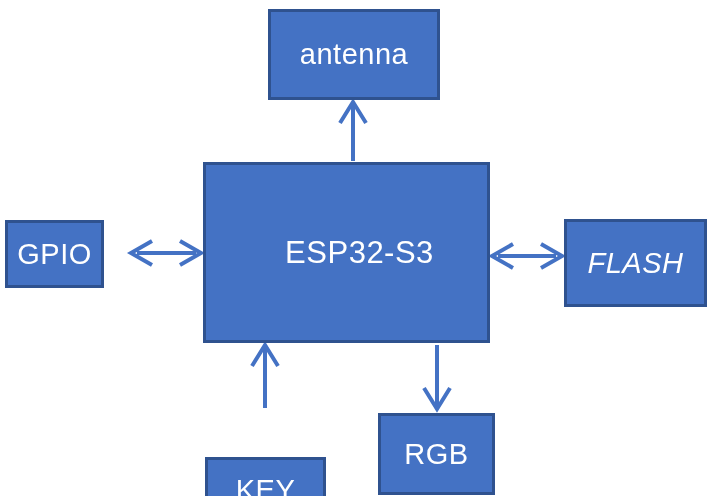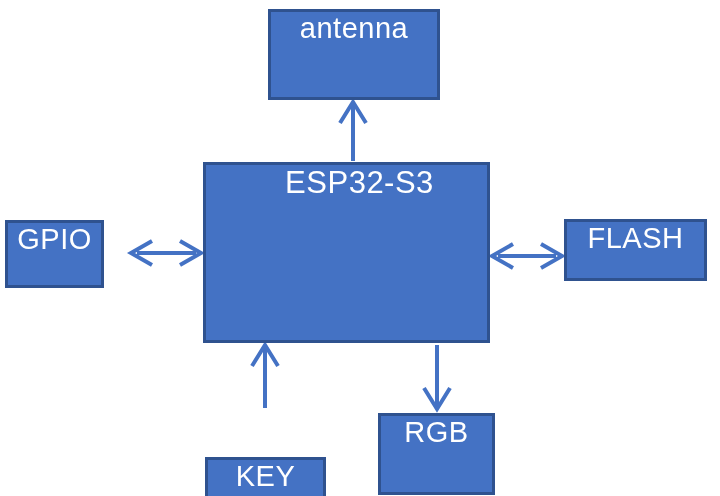--- a/index.html
+++ b/index.html
@@ -18,28 +18,29 @@
     font-family: "Liberation Sans", sans-serif;
     overflow: hidden;
   }
   .node {
     position: absolute;
     box-sizing: border-box;
     background: var(--node-fill);
     border: 3px solid var(--node-border);
     color: var(--text);
     display: flex;
+    align-items: center;
     justify-content: center;
     font-size: 29px;
     letter-spacing: 0.5px;
   }
   .node-antenna { left: 268px; top:   9px; width: 172px; height:  91px; }
   .node-esp32   { left: 203px; top: 162px; width: 287px; height: 181px; font-size: 31px; padding-left: 26px; }
   .node-gpio    { left:   5px; top: 220px; width: 99px; height:  68px; }
-  .node-flash   { left: 564px; top: 219px; width: 143px; height:  62px; }
+  .node-flash   { left: 564px; top: 219px; width: 143px; height:  88px; font-style: italic; }
   .node-key     { left: 205px; top: 411px; width: 121px; height:  67px; margin-top: 46px; }
   .node-rgb     { left: 378px; top: 413px; width: 117px; height:  82px; }
   .arrow-layer {
     position: absolute;
     left: 0; top: 0;
     width: 720px; height: 496px;
   }
   .arrow-layer line, .arrow-layer polyline {
     stroke: var(--arrow);
     stroke-width: 4;

